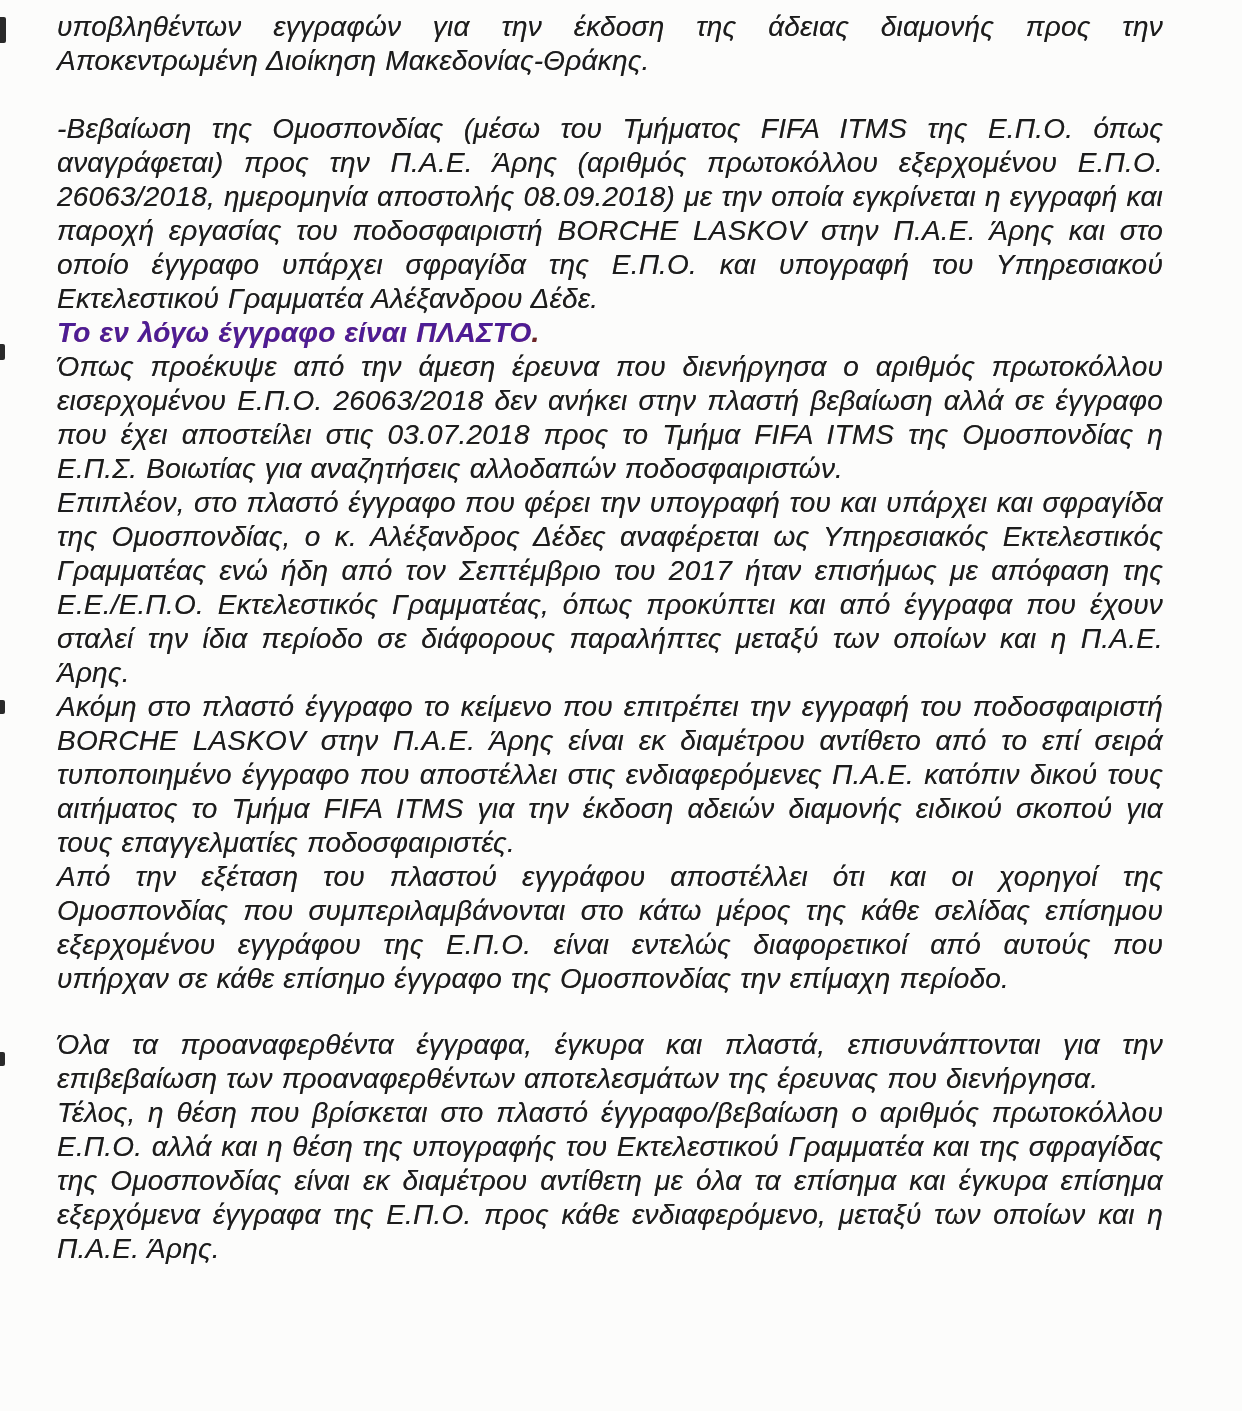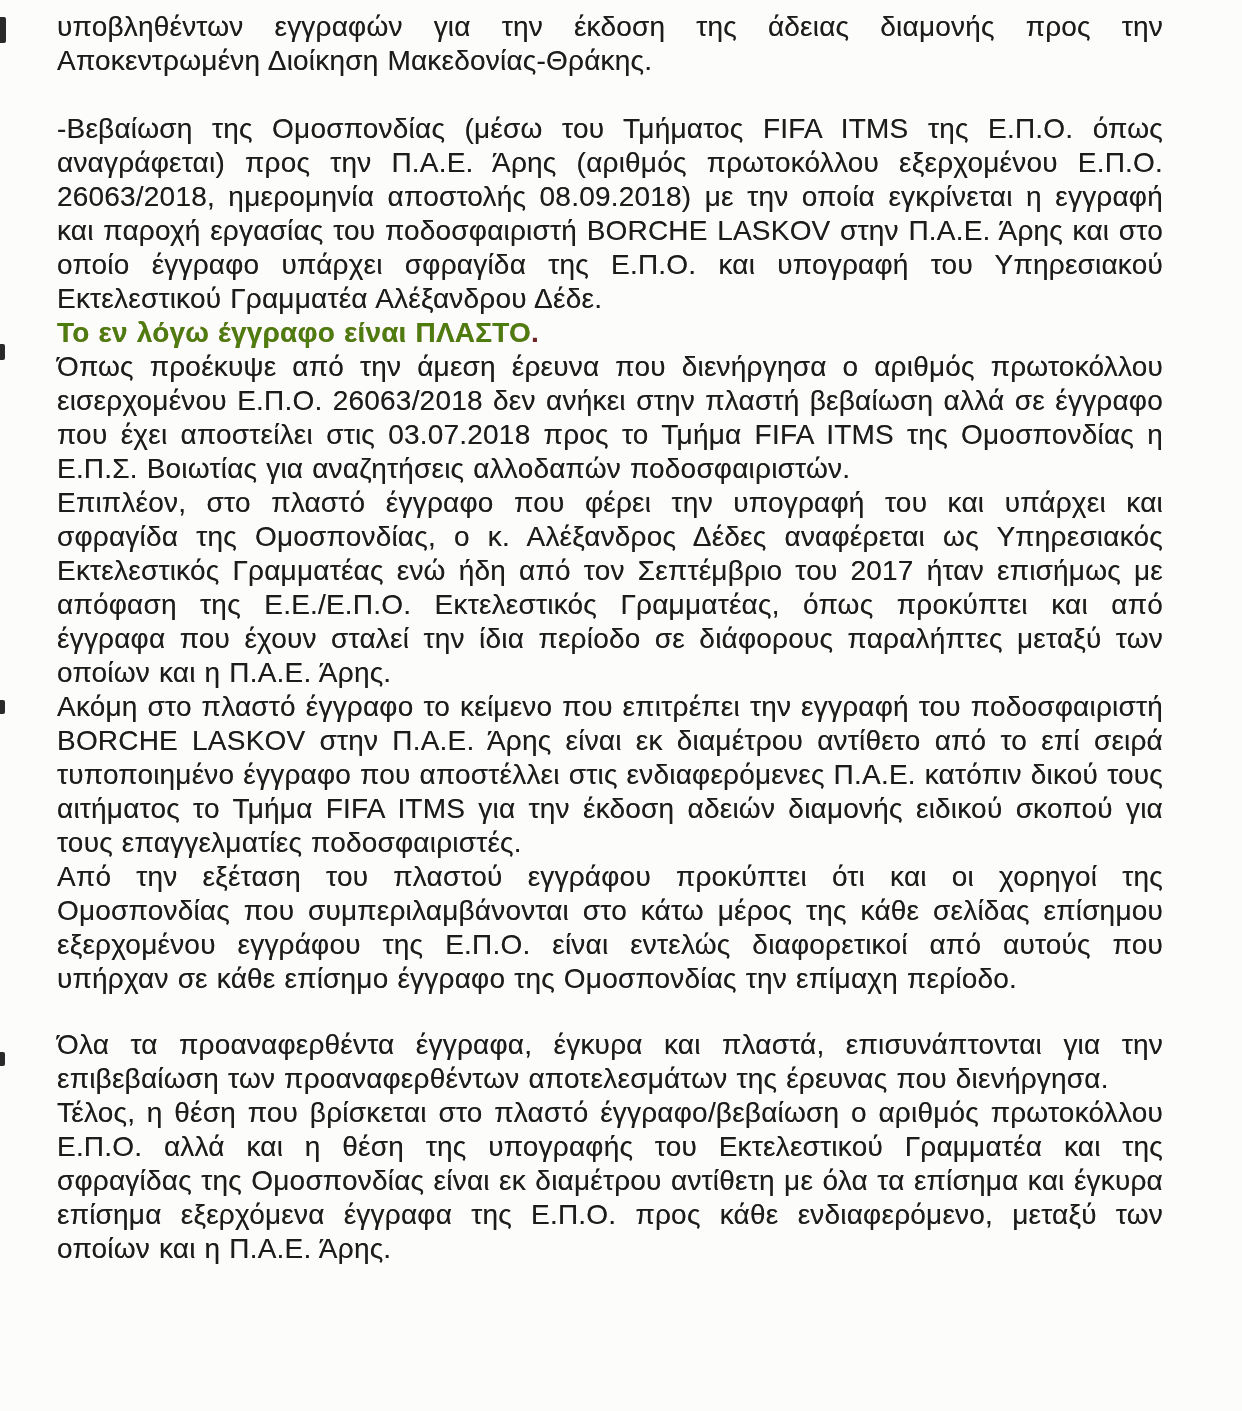--- a/index.html
+++ b/index.html
@@ -19,30 +19,31 @@
     width: 1242px;
     height: 1269px;
     padding: 10px 79px 0 57px;
     color: #1c1c1c;
     font-size: 28px;
     line-height: 34px;
     text-align: justify;
     letter-spacing: 0.2px;
     word-spacing: 1px;
     text-shadow: 0 0 0.6px rgba(20,20,20,0.55);
+    font-style: italic;
   }
   .para {
     margin: 0;
   }
   .gap-2 { margin-top: 34px; }   
   .gap-h { margin-top: 32px; }
   .gap-i { margin-top: 30px; }
   .red-line {
     font-weight: bold;
-    color: #4d7c0f;
+    color: #4c1d95;
     text-shadow: 0 0 0.6px rgba(191,51,56,0.6);
   }
   .red-period {
     font-weight: bold;
     color: #6e2326;
   }
   
   .edge-mark {
     position: absolute;
     left: 0;
@@ -69,20 +70,20 @@
   <p class="para gap-2">-Βεβαίωση της Ομοσπονδίας (μέσω του Τμήματος FIFA ITMS της Ε.Π.Ο. όπως αναγράφεται)  προς την Π.Α.Ε. Άρης (αριθμός πρωτοκόλλου εξερχομένου Ε.Π.Ο. 26063/2018, ημερομηνία αποστολής 08.09.2018) με την οποία εγκρίνεται η εγγραφή και παροχή εργασίας του ποδοσφαιριστή BORCHE LASKOV στην Π.Α.Ε. Άρης και στο οποίο έγγραφο υπάρχει σφραγίδα της Ε.Π.Ο. και υπογραφή του Υπηρεσιακού Εκτελεστικού Γραμματέα Αλέξανδρου Δέδε.</p>
 
   <p class="para"><span class="red-line">Το εν λόγω έγγραφο είναι ΠΛΑΣΤΟ</span><span class="red-period">.</span></p>
 
   <p class="para">Όπως προέκυψε από την άμεση έρευνα που διενήργησα ο αριθμός πρωτοκόλλου εισερχομένου Ε.Π.Ο. 26063/2018 δεν ανήκει στην πλαστή βεβαίωση αλλά σε έγγραφο που έχει αποστείλει στις 03.07.2018 προς το Τμήμα FIFA ITMS της Ομοσπονδίας η Ε.Π.Σ. Βοιωτίας για αναζητήσεις αλλοδαπών ποδοσφαιριστών.</p>
 
   <p class="para">Επιπλέον, στο πλαστό έγγραφο που φέρει την υπογραφή του και υπάρχει και σφραγίδα της Ομοσπονδίας, ο κ. Αλέξανδρος Δέδες αναφέρεται ως Υπηρεσιακός Εκτελεστικός Γραμματέας ενώ ήδη από τον Σεπτέμβριο του 2017 ήταν επισήμως με απόφαση της Ε.Ε./Ε.Π.Ο. Εκτελεστικός Γραμματέας, όπως προκύπτει και από έγγραφα που έχουν σταλεί την ίδια περίοδο σε διάφορους παραλήπτες μεταξύ των οποίων και η Π.Α.Ε. Άρης.</p>
 
   <p class="para">Ακόμη στο πλαστό έγγραφο το κείμενο που επιτρέπει την εγγραφή του ποδοσφαιριστή BORCHE LASKOV στην Π.Α.Ε. Άρης είναι εκ διαμέτρου αντίθετο από το επί σειρά τυποποιημένο έγγραφο που αποστέλλει στις ενδιαφερόμενες Π.Α.Ε. κατόπιν δικού τους αιτήματος το Τμήμα FIFA ITMS για την έκδοση αδειών διαμονής ειδικού σκοπού για τους επαγγελματίες ποδοσφαιριστές.</p>
 
-  <p class="para">Από την εξέταση του πλαστού εγγράφου προκύπτει ότι και οι χορηγοί της Ομοσπονδίας που συμπεριλαμβάνονται στο κάτω μέρος της κάθε σελίδας επίσημου εξερχομένου εγγράφου της Ε.Π.Ο. είναι εντελώς διαφορετικοί από αυτούς που υπήρχαν σε κάθε επίσημο έγγραφο της Ομοσπονδίας την επίμαχη περίοδο.</p>
+  <p class="para">Από την εξέταση του πλαστού εγγράφου αποστέλλει ότι και οι χορηγοί της Ομοσπονδίας που συμπεριλαμβάνονται στο κάτω μέρος της κάθε σελίδας επίσημου εξερχομένου εγγράφου της Ε.Π.Ο. είναι εντελώς διαφορετικοί από αυτούς που υπήρχαν σε κάθε επίσημο έγγραφο της Ομοσπονδίας την επίμαχη περίοδο.</p>
 
   <p class="para gap-h">Όλα τα προαναφερθέντα έγγραφα, έγκυρα και πλαστά, επισυνάπτονται για την επιβεβαίωση των προαναφερθέντων αποτελεσμάτων της έρευνας που διενήργησα.</p>
 
   <p class="para">Τέλος, η θέση που βρίσκεται στο πλαστό έγγραφο/βεβαίωση ο αριθμός πρωτοκόλλου Ε.Π.Ο. αλλά και η θέση της υπογραφής του Εκτελεστικού Γραμματέα και της σφραγίδας της Ομοσπονδίας είναι εκ διαμέτρου αντίθετη με όλα τα επίσημα και έγκυρα επίσημα εξερχόμενα έγγραφα της Ε.Π.Ο. προς κάθε ενδιαφερόμενο, μεταξύ των οποίων και η Π.Α.Ε. Άρης.</p>
 
 
 </div>
 
 </body></html>

